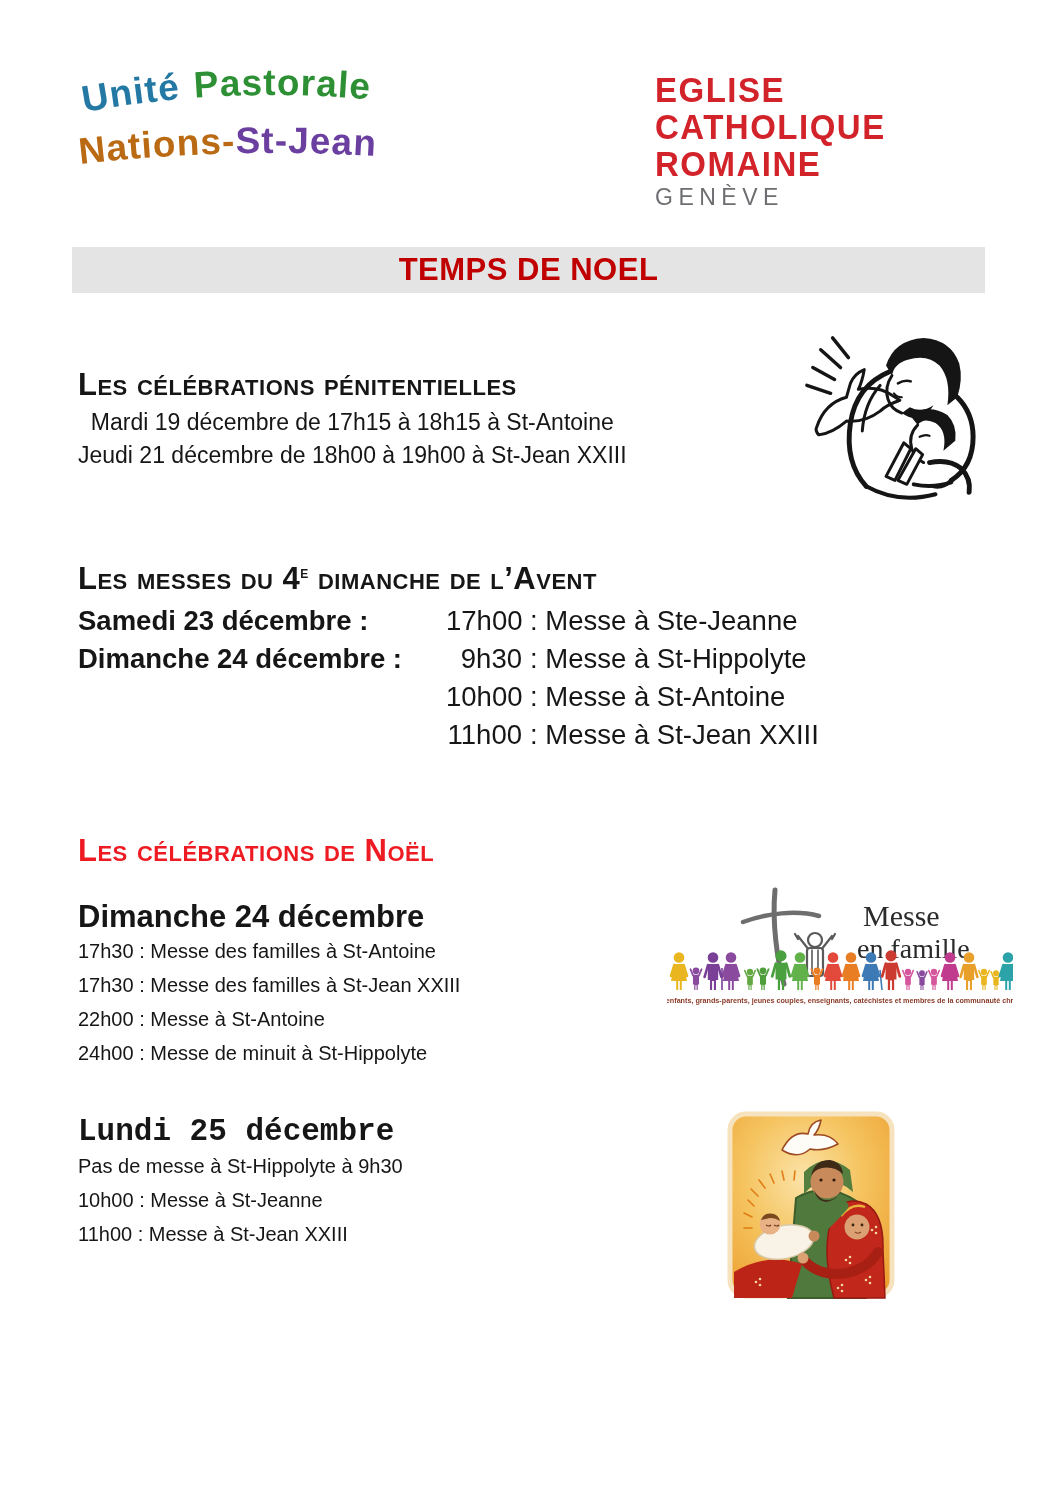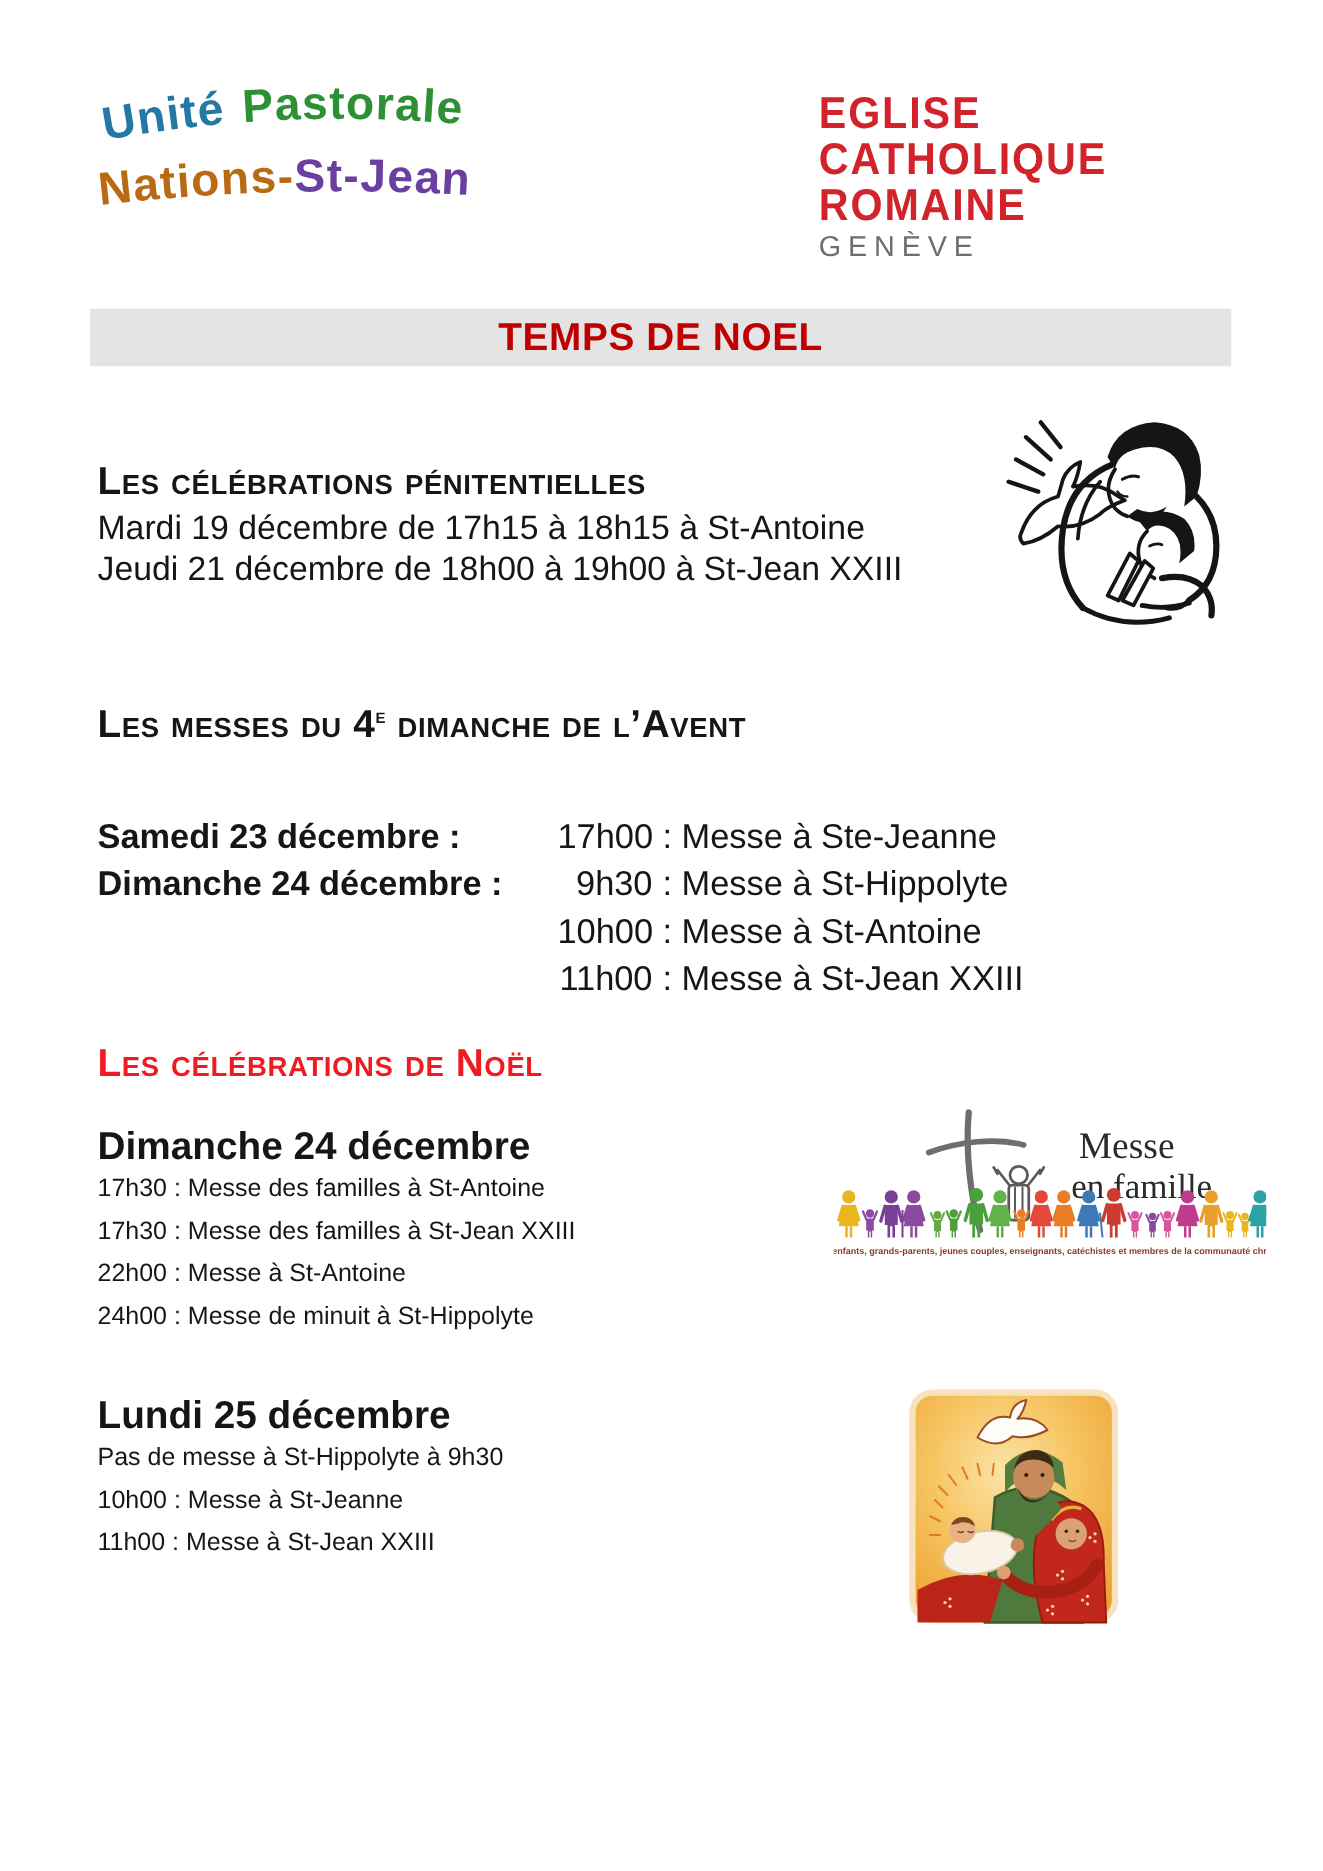--- a/index.html
+++ b/index.html
@@ -33,26 +33,26 @@
 
   
   .sec-heading{
     font-weight:bold;font-size:31px;line-height:34px;
     font-variant:small-caps;letter-spacing:0.5px;white-space:nowrap;
   }
   .sec-heading .sup{
     font-size:0.55em;vertical-align:super;font-weight:bold;
   }
 
-  .body-lines{font-size:27px;line-height:33px;white-space:nowrap;}
+  .body-lines{font-size:23px;line-height:33px;white-space:nowrap;text-align:center;}
   .sched-lines{font-size:20px;line-height:34px;white-space:nowrap;}
   .sched-title{font-size:31px;font-weight:bold;white-space:nowrap;}
 
   
-  .avent-rows{left:78px;top:602px;width:840px;margin-top:48px;}
+  .avent-rows{left:78px;top:602px;width:840px;}
   .avent-row{position:relative;height:38px;font-size:27.5px;line-height:38px;}
   .avent-label{position:absolute;left:0;font-weight:bold;white-space:nowrap;}
   .avent-time{position:absolute;left:368px;width:76px;text-align:right;white-space:nowrap;}
   .avent-event{position:absolute;left:452px;white-space:nowrap;}
 
   svg text{font-family:"Liberation Sans","DejaVu Sans",sans-serif;}
   svg .serif{font-family:"Liberation Serif","DejaVu Serif",serif;}
 </style>
 </head>
 <body>
@@ -221,21 +221,21 @@
       <use href="#fig-woman" transform="translate(283,108)" style="color:#c03b8e"></use>
       <use href="#fig-man" transform="translate(302,108)" style="color:#e8a02a"></use>
       <use href="#fig-child" transform="translate(317,108) scale(0.75)" style="color:#e9b61f"></use>
       <use href="#fig-child" transform="translate(329,108) scale(0.7)" style="color:#e9b61f"></use>
       <use href="#fig-woman" transform="translate(341,108)" style="color:#2ba3a8"></use>
     </g>
 
     <text x="173" y="121" text-anchor="middle" font-size="7.2" font-weight="bold" style="color: rgb(138, 58, 40); fill: rgb(138, 58, 40);">Parents, enfants, grands-parents, jeunes couples, enseignants, catéchistes et membres de la communauté chrétienne...</text>
   </svg>
 
-  <div class="abs sched-title" style="left:78px;top:1114px;">Lundi 25 décembre</div>
+  <div class="abs sched-title" style="left:78px;top:1114px;font-family:Liberation Mono, monospace;">Lundi 25 décembre</div>
   <div class="abs sched-lines" style="left:78px;top:1149px;">
     <div>Pas de messe à St-Hippolyte à 9h30</div>
     <div>10h00 : Messe à St-Jeanne</div>
     <div>11h00 : Messe à St-Jean XXIII</div>
   </div>
 
   <svg class="abs" style="left:726px;top:1110px;" width="170" height="192" viewBox="0 0 170 192">
     <defs>
       <radialGradient id="gold" cx="45%" cy="35%" r="75%">
         <stop offset="0%" stop-color="#fbe3a8"></stop>

